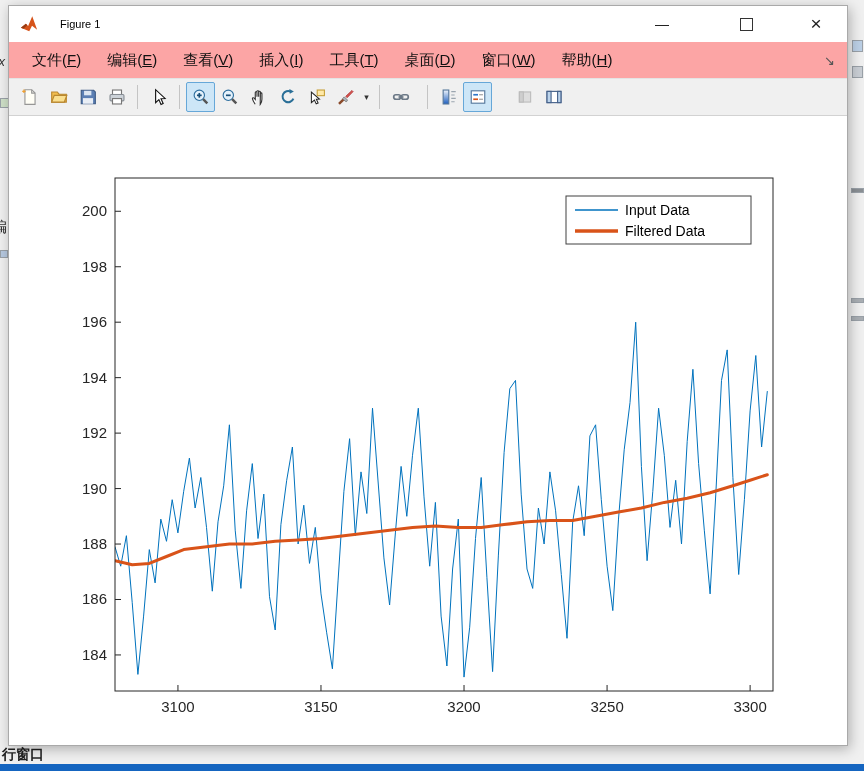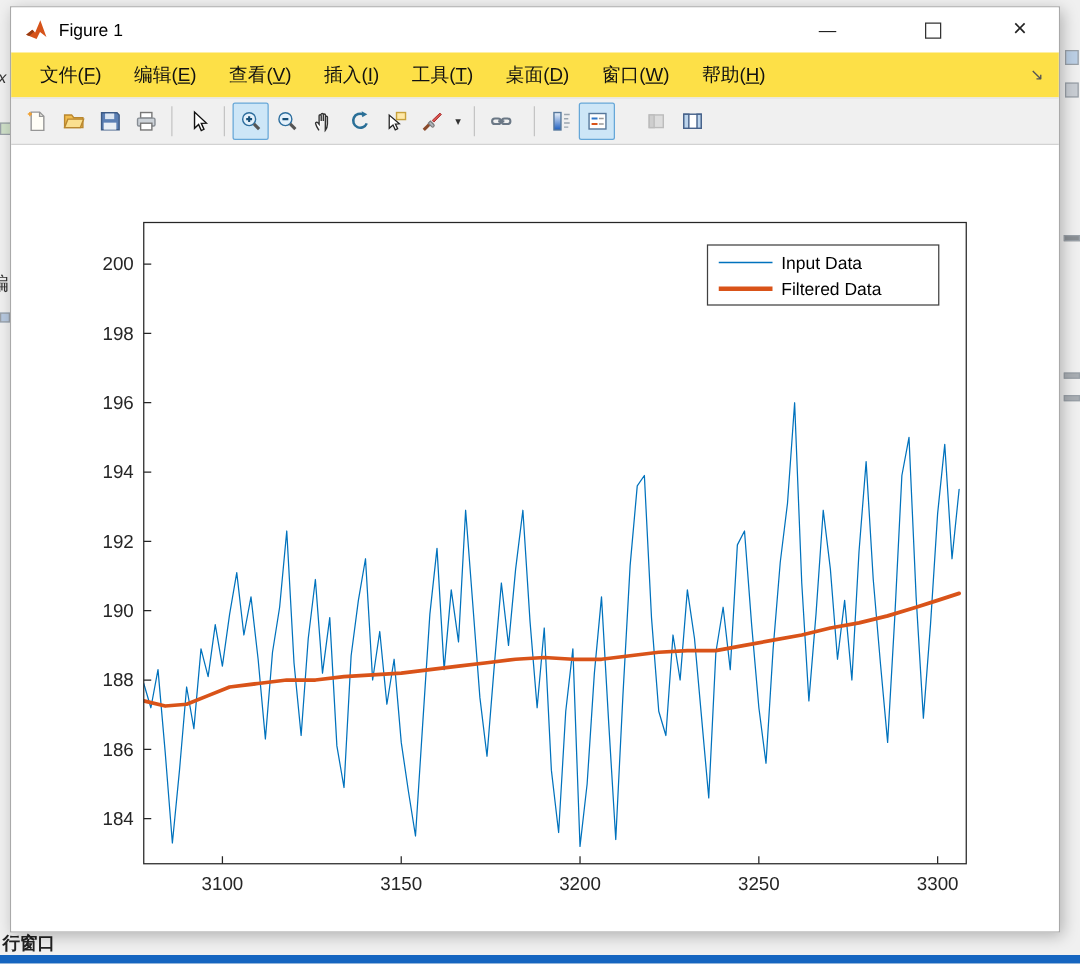--- a/index.html
+++ b/index.html
@@ -21,28 +21,28 @@
 
   
   #figure-window{
     position:absolute;left:8px;top:5px;width:840px;height:741px;
     background:#fff;border:1px solid #a9a9a9;box-shadow:2px 3px 12px rgba(0,0,0,.28);
     box-sizing:border-box;
   }
   
   .titlebar{position:absolute;top:0;left:0;right:0;height:36px;background:#fff;display:flex;align-items:center;}
   .app-icon{width:20px;height:20px;margin:0 8px 0 10px;flex:0 0 auto;}
-  .title-text{font-size:14px;color:#000;}
+  .title-text{font-size:11px;color:#000;margin-left:13px;}
   .win-btn{position:absolute;top:0;width:42px;height:36px;display:flex;align-items:center;justify-content:center;color:#222;cursor:default;}
   #btn-min{right:164px;font-size:14px;}
   #btn-max{right:80px;}
   #btn-max .box{width:11px;height:11px;border:1px solid #333;}
   #btn-close{right:10px;font-size:19px;}
   
-  .menubar{position:absolute;top:36px;left:0;right:0;height:36px;background:#fde047;display:flex;align-items:center;padding-left:10px;font-size:15px;color:#111;}
+  .menubar{position:absolute;top:36px;left:0;right:0;height:36px;background:#fca5a5;display:flex;align-items:center;padding-left:10px;font-size:15px;color:#111;}
   .menu-item{padding:7px 13px;white-space:nowrap;}
   .menu-item u{text-decoration:underline;}
   .menubar-arrow{margin-left:auto;margin-right:12px;color:#555;font-size:13px;}
   
   .toolbar{position:absolute;top:72px;left:0;right:0;height:38px;background:#f0f0f0;border-top:1px solid #e4e4e4;border-bottom:1px solid #d2d2d2;display:flex;align-items:center;padding-left:6px;box-sizing:border-box;}
   .tbtn{width:27px;height:28px;display:flex;align-items:center;justify-content:center;border:1px solid transparent;border-radius:2px;flex:0 0 auto;}
   .tbtn.selected{background:#cde6f7;border-color:#66a7d8;}
   .tbtn.disabled{opacity:.8;}
   .tsep{width:1px;height:24px;background:#c4c4c4;margin:0 6px;flex:0 0 auto;}
   .caret{width:13px;height:28px;display:flex;align-items:center;justify-content:center;font-size:9px;color:#333;flex:0 0 auto;}

